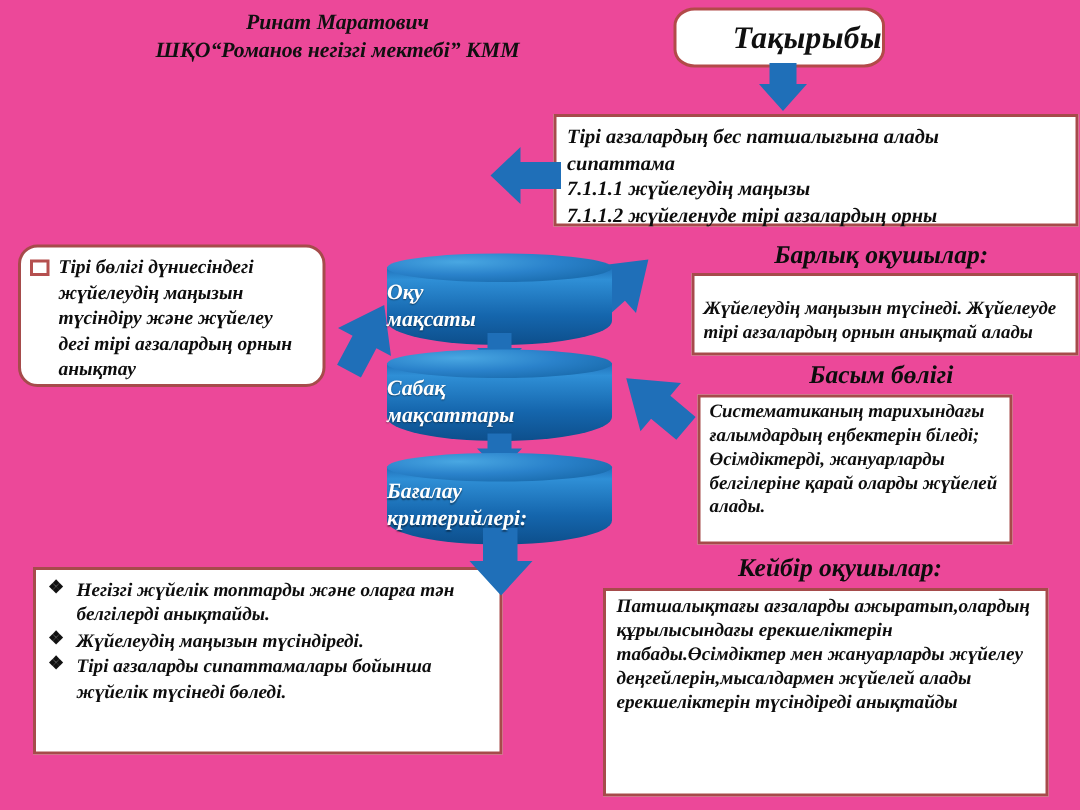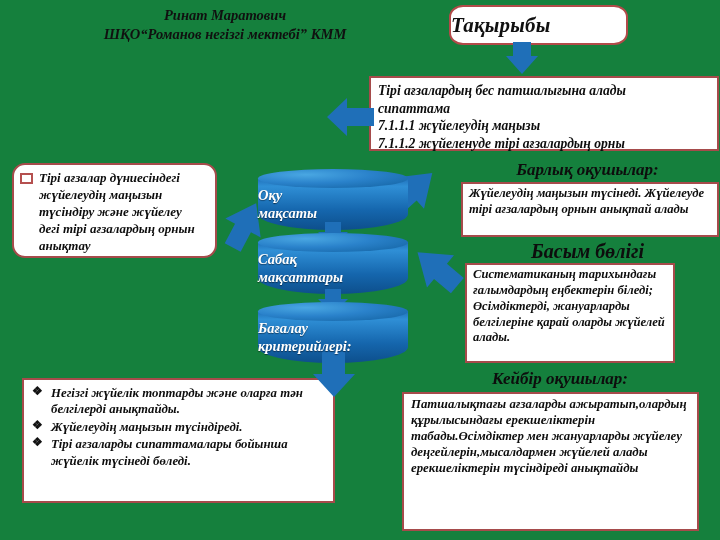--- a/index.html
+++ b/index.html
@@ -5,41 +5,41 @@
   * { box-sizing: border-box; margin: 0; padding: 0; }
   html, body {
     width: 720px; height: 540px;
     background: #ffffff;
     font-family: "Liberation Serif", "DejaVu Serif", serif;
     overflow: hidden;
   }
   #slide {
     position: relative;
     width: 720px; height: 540px;
-    background: #15803d;
+    background: #ec4899;
   }
 
   
   .abs { position: absolute; }
 
   .author-block {
     left: 60px; top: 6px; width: 330px;
     text-align: center;
     font-weight: bold; font-style: italic;
     font-size: 14.5px; line-height: 1.28;
     color: #101010;
   }
 
   
   .title-pill {
-    left: 449px; top: 5px; width: 179px; height: 40px;
+    left: 449px; top: 5px; width: 141px; height: 40px;
     border: 2.5px solid #b24a49;
     border-radius: 14px / 12px;
     background: #ffffff;
-    display: flex; align-items: center; justify-content: flex-start;
+    display: flex; align-items: center; justify-content: flex-end;
   }
   .title-pill span {
     font-size: 21px; font-weight: bold; font-style: italic;
     color: #101010; letter-spacing: .2px;
   }
 
   
   .rbox {
     border: 2.5px solid #a64b4b;
     background: #ffffff;
@@ -60,21 +60,21 @@
     font-size: 13px; line-height: 1.30;
   }
   .sq-bullet {
     position: absolute; left: 6px; top: 8px;
     width: 13px; height: 11px;
     border: 2.5px solid #b5504f; background: #fff;
   }
 
   .box-all {
     left: 461px; top: 182px; width: 258px; height: 55px;
-    padding: 2px 4px 2px 6px;
+    padding: 14px 4px 2px 6px;
     font-size: 12.6px; line-height: 1.26;
   }
 
   .box-main {
     left: 465px; top: 263px; width: 210px; height: 100px;
     padding: 2px 4px 2px 6px;
     font-size: 12.6px; line-height: 1.26;
   }
 
   .box-some {
@@ -98,21 +98,21 @@
     position: absolute; left: 2px; top: -1px;
     font-size: 12px; font-style: normal; color: #111;
   }
 
   
   .hd {
     font-weight: bold; font-style: italic;
     color: #0d0d0d; text-align: center;
   }
   .hd-all  { left: 455px; top: 160px; width: 265px; font-size: 17px; }
-  .hd-main { left: 455px; top: 240px; width: 265px; font-size: 20px; }
+  .hd-main { left: 455px; top: 240px; width: 265px; font-size: 17px; }
   .hd-some { left: 410px; top: 369px; width: 300px; font-size: 17px; }
 
   
   .cyl {
     position: absolute;
     width: 150px; height: 68px;
   }
   .cyl .body {
     position: absolute; left: 0; top: 9px;
     width: 150px; height: 52px;
@@ -184,21 +184,21 @@
   </div>
 
   <div class="arrow" style="left:327px; top:96px;">
     <svg width="48" height="42" viewBox="0 0 48 42">
       <polygon points="0,21 20,2 20,12 47,12 47,30 20,30 20,40" fill="#1f6fb8"></polygon>
     </svg>
   </div>
 
   <div class="abs rbox box-left-goal">
     <span class="sq-bullet"></span>
-    <div>Тірі ағзалар дүниесіндегі</div>
+    <div>Тірі бөлігі дүниесіндегі</div>
     <div>жүйелеудің маңызын</div>
     <div>түсіндіру және жүйелеу</div>
     <div>дегі тірі ағзалардың орнын</div>
     <div>анықтау</div>
   </div>
 
   <div class="arrow" style="left:216px; top:196px;">
     <svg width="56" height="56" viewBox="0 0 56 56">
       <g transform="rotate(208 28 28)">
         <polygon points="18,2 36,2 36,24 47,24 27,52 7,24 18,24" fill="#1f6fb8"></polygon>

